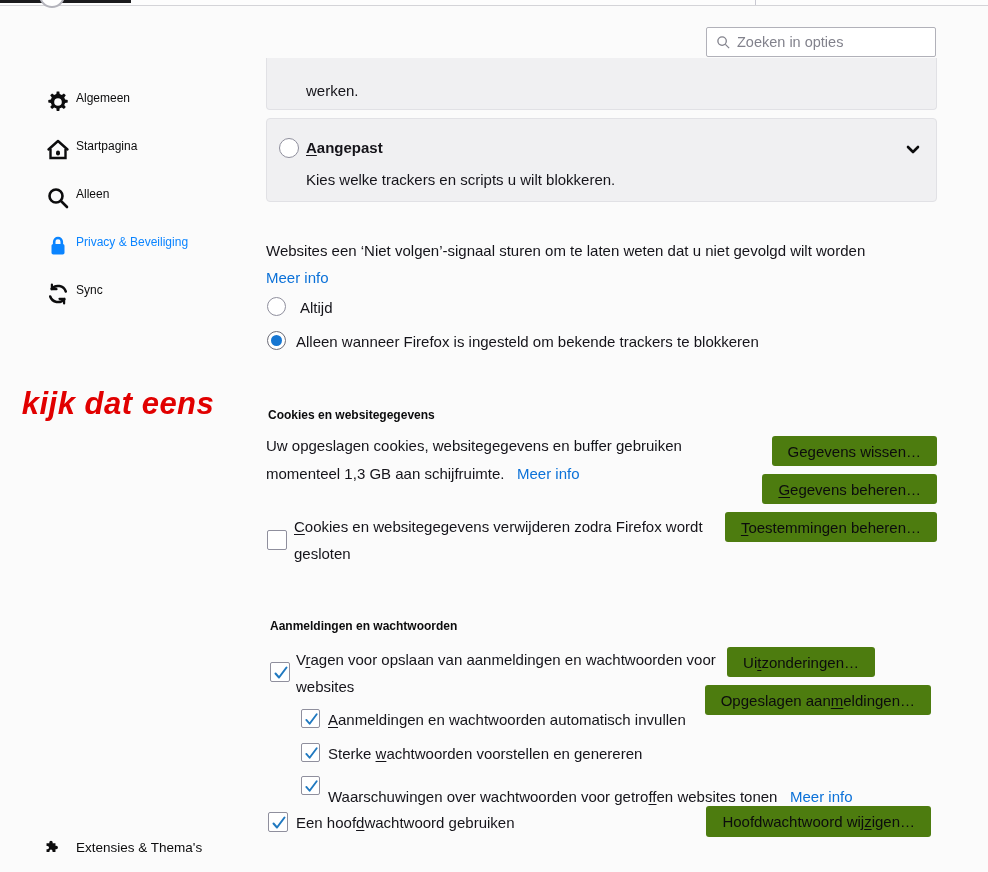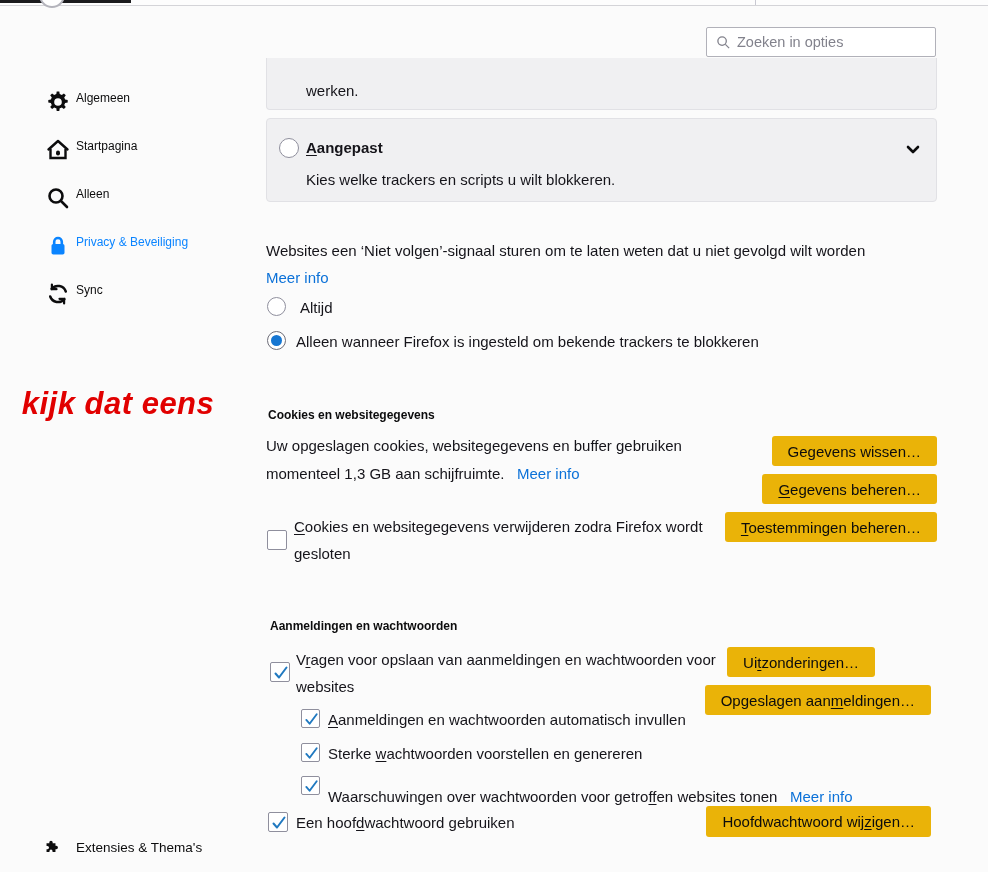--- a/index.html
+++ b/index.html
@@ -41,21 +41,21 @@
   }
 
   
   .panel { background:#f0f0f2; border:1px solid #e1e1e5; border-radius:4px; }
   .txt { font-size:15px; color:#15141a; white-space:nowrap; }
   .bold-head { font-size:12px; font-weight:bold; color:#0c0c0d; white-space:nowrap; }
   .link { font-size:15px; color:#0b71d8; cursor:pointer; white-space:nowrap; }
   .ak { text-decoration:underline; text-underline-offset:2px; }
 
   .btn {
-    background:#eab308; border:none; border-radius:3px; height:30px; padding:0 16px;
+    background:#4d7c0f; border:none; border-radius:3px; height:30px; padding:0 16px;
     font-family:"Liberation Sans", sans-serif; font-size:15px; color:#0c0c0d; white-space:nowrap; cursor:pointer;
     display:flex; align-items:center; justify-content:center;
   }
 
   .radio { width:20px; height:20px; border:1px solid #8f8f9d; border-radius:50%; background:#ffffff; cursor:pointer; }
   .radio.small { width:19px; height:19px; }
   .radio.checked { border-color:#6d6d78; display:flex; align-items:center; justify-content:center; }
   .radio.checked::after { content:""; width:11px; height:11px; border-radius:50%; background:#1576d2; }
 
   .checkbox { width:20px; height:20px; border:1px solid #8f8f9d; border-radius:2px; background:#ffffff; cursor:pointer; }

